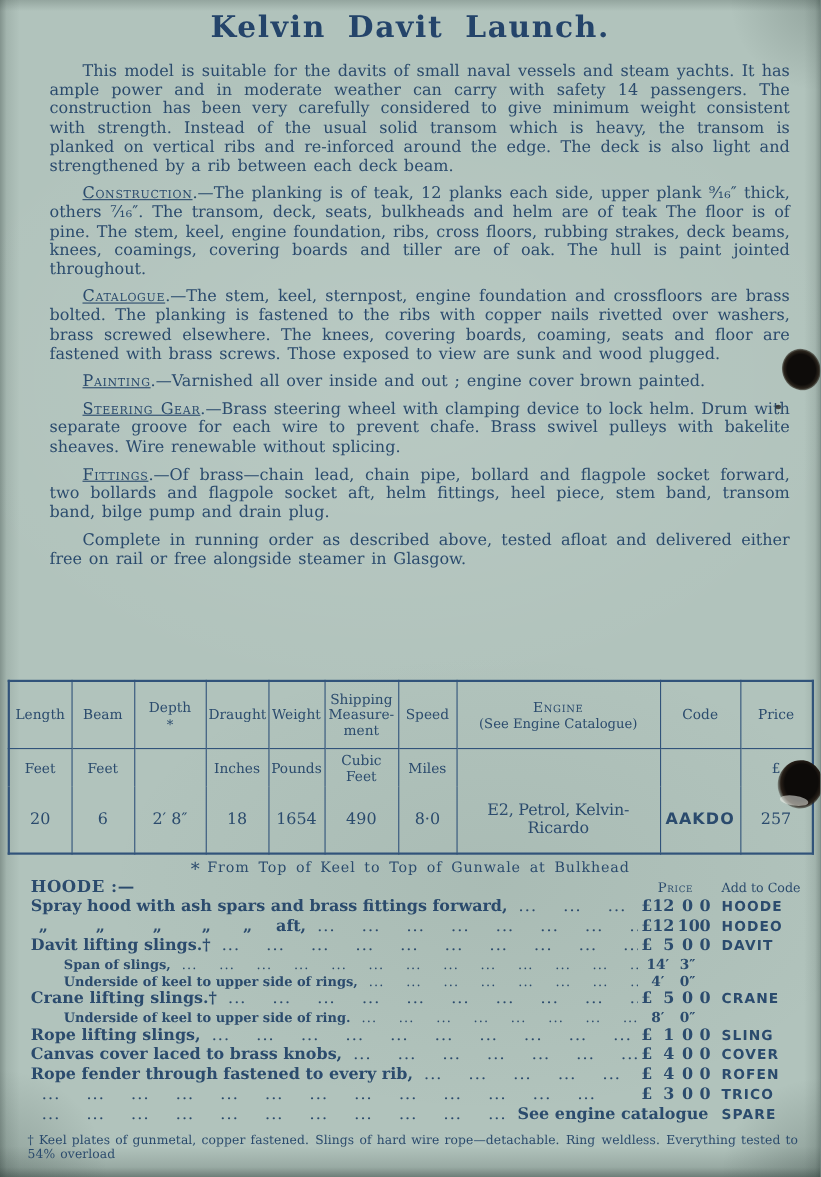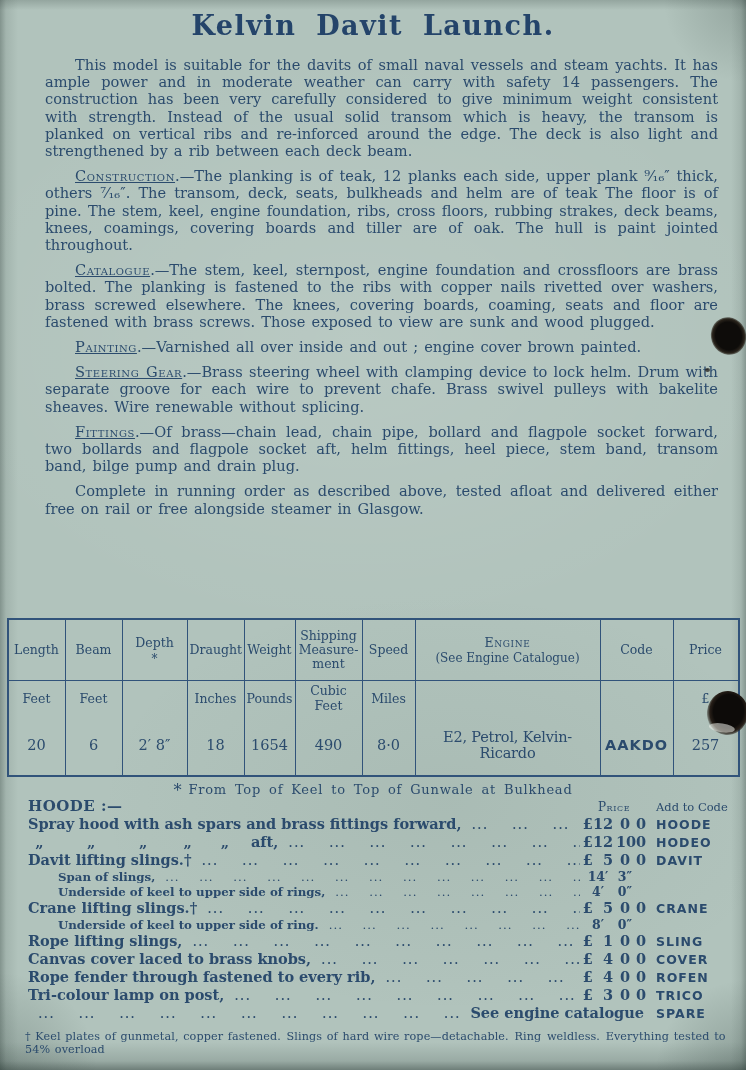--- a/index.html
+++ b/index.html
@@ -282,21 +282,20 @@
       <div class="dots">...  ...  ...  ...  ...  ...  ...  ...  ...  ...  ...  ...  ...</div>
       <div class="price">
           <span class="l">£ 4</span>
           <span class="s">0</span>
           <span class="d">0</span>
         </div>
       <div class="codew code">ROFEN</div>
     </div>
 
     <div class="xrow">
-      <div class="lbl">Tri-colour lamp on post,</div>
       <div class="dots">...  ...  ...  ...  ...  ...  ...  ...  ...  ...  ...  ...  ...</div>
       <div class="price">
           <span class="l">£ 3</span>
           <span class="s">0</span>
           <span class="d">0</span>
         </div>
       <div class="codew code">TRICO</div>
     </div>
 
     <div class="xrow">

